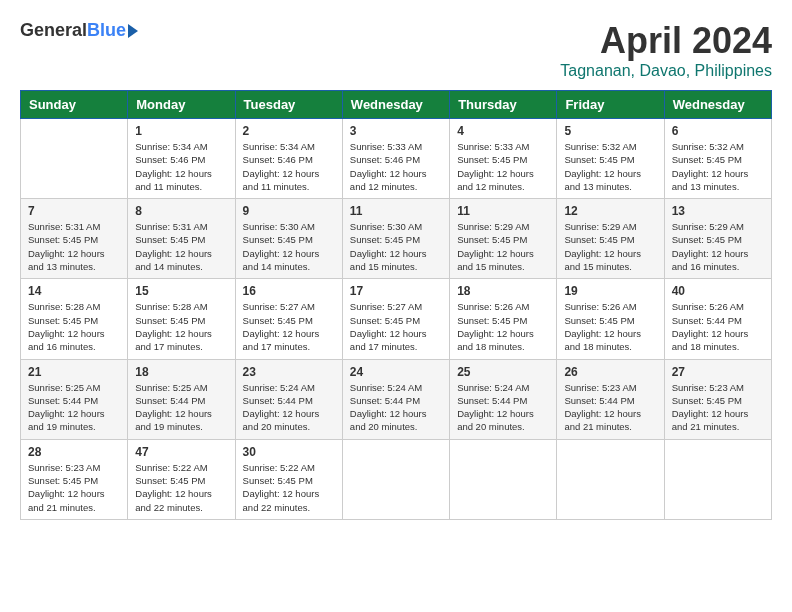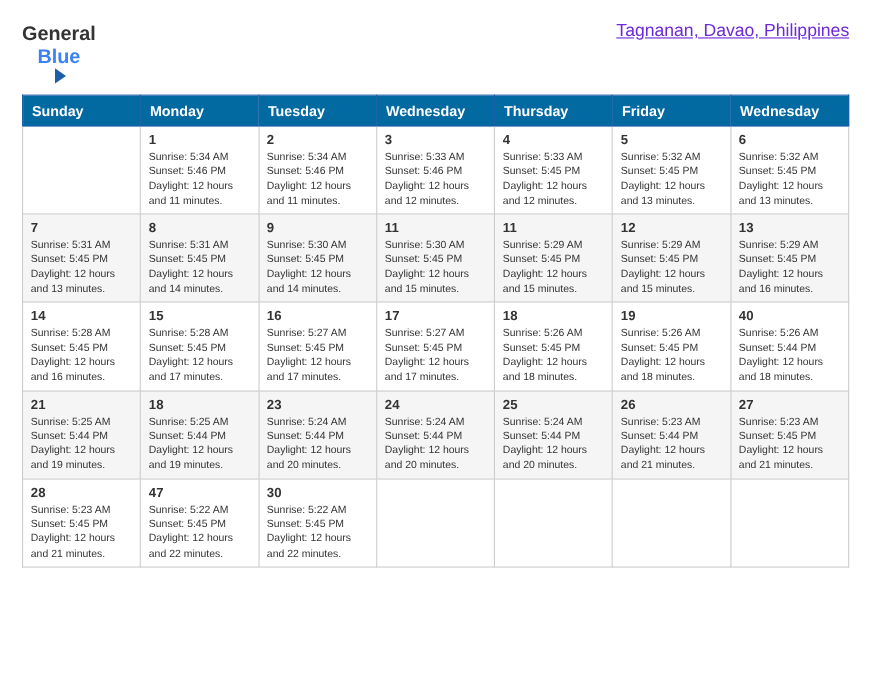--- a/index.html
+++ b/index.html
@@ -20,51 +20,49 @@
       display: flex;
       flex-direction: column;
       align-items: flex-start;
     }
     .logo-text {
       display: flex;
       align-items: center;
       font-size: 18px;
       font-weight: bold;
       color: #333;
-      flex-direction: column;
     }
     .logo-general { color: #333; font-weight: bold; }
     .logo-blue { color: #3b82f6; font-weight: bold; }
     .logo-arrow {
       width: 0; height: 0;
       border-left: 10px solid #1a5fa8;
       border-top: 7px solid transparent;
       border-bottom: 7px solid transparent;
       margin-left: 2px;
       display: inline-block;
     }
     .title-block { text-align: right; }
     .title-block h1 {
       font-size: 36px;
       font-weight: bold;
       color: #333;
     }
     .title-block h2 {
       font-size: 16px;
       font-weight: normal;
-      color: #6d28d9;
-      text-decoration: underline;
+      color: #0f766e;
     }
     .calendar {
       width: 100%;
       border-collapse: collapse;
       border: 1px solid #ccc;
     }
     .calendar th {
-      background-color: #0369a1;
+      background-color: #15803d;
       color: #fff;
       text-align: left;
       padding: 6px 8px;
       font-size: 13px;
       border: 1px solid #1a5fa8;
     }
     .calendar td {
       vertical-align: top;
       padding: 5px 7px;
       border: 1px solid #ccc;
@@ -96,20 +94,21 @@
 
 <div class="header">
   <div class="logo">
     <div class="logo-text">
       <span class="logo-general">General</span>
       <span class="logo-blue">Blue</span>
       <span class="logo-arrow"></span>
     </div>
   </div>
   <div class="title-block">
+    <h1>April 2024</h1>
     <h2>Tagnanan, Davao, Philippines</h2>
   </div>
 </div>
 
 <table class="calendar">
   <thead>
     <tr>
     <th>Sunday</th>
         <th>Monday</th>
         <th>Tuesday</th>

